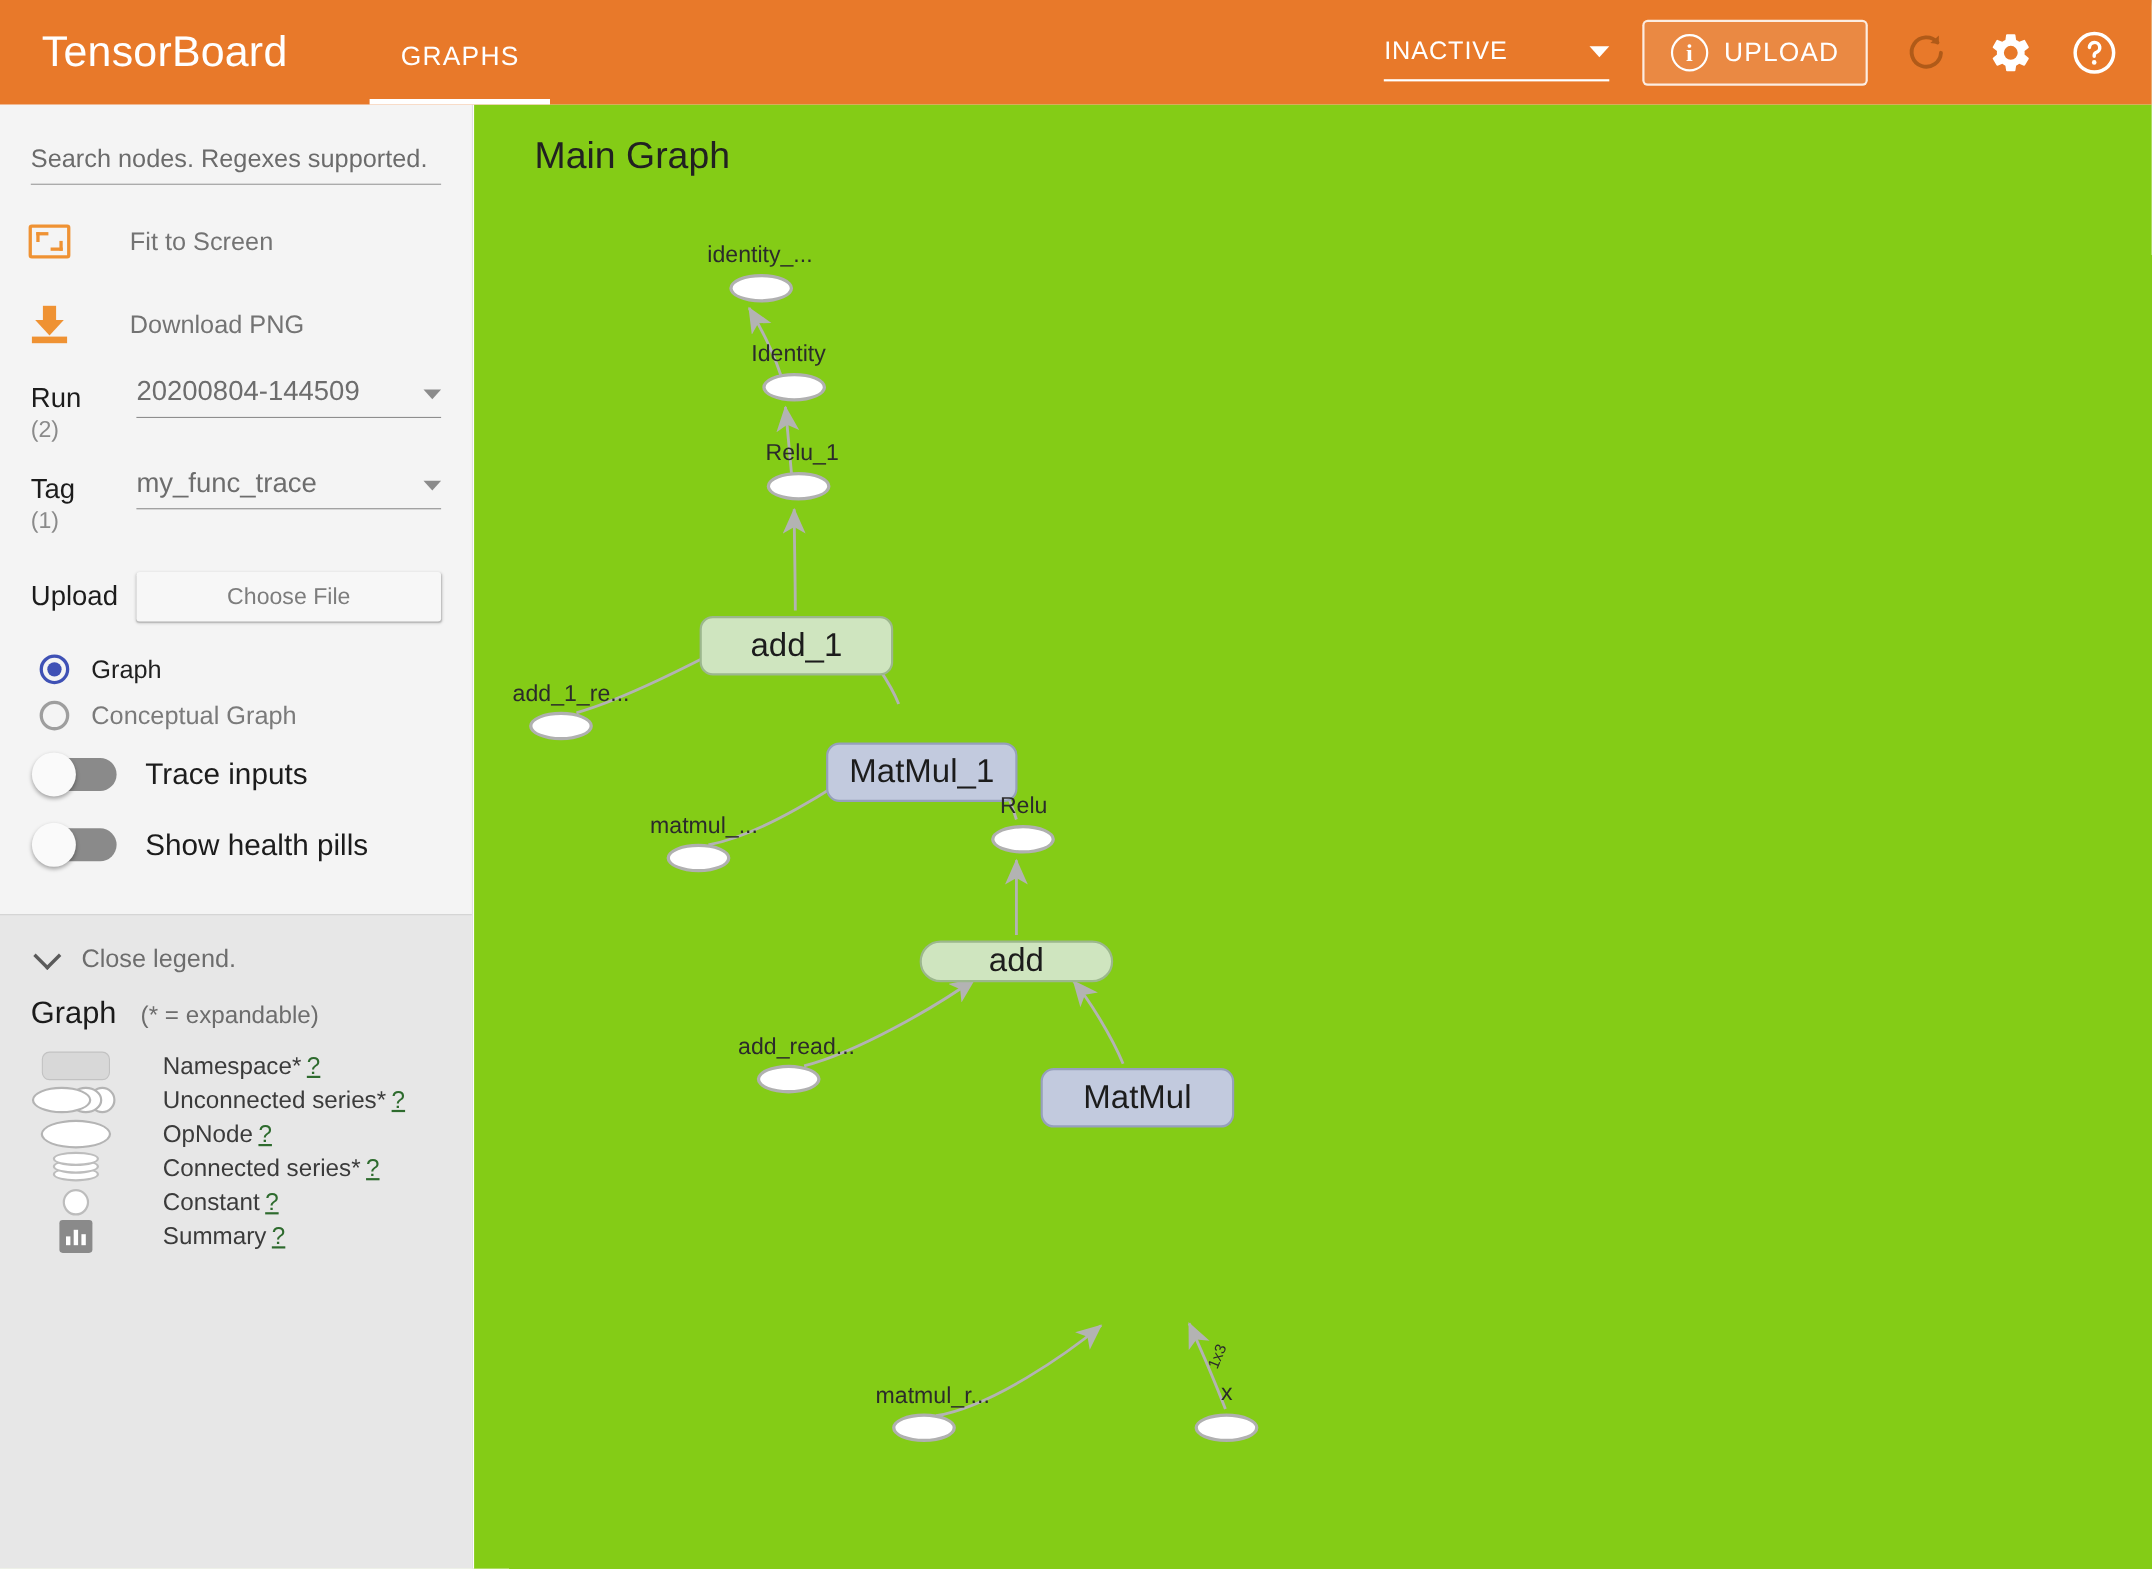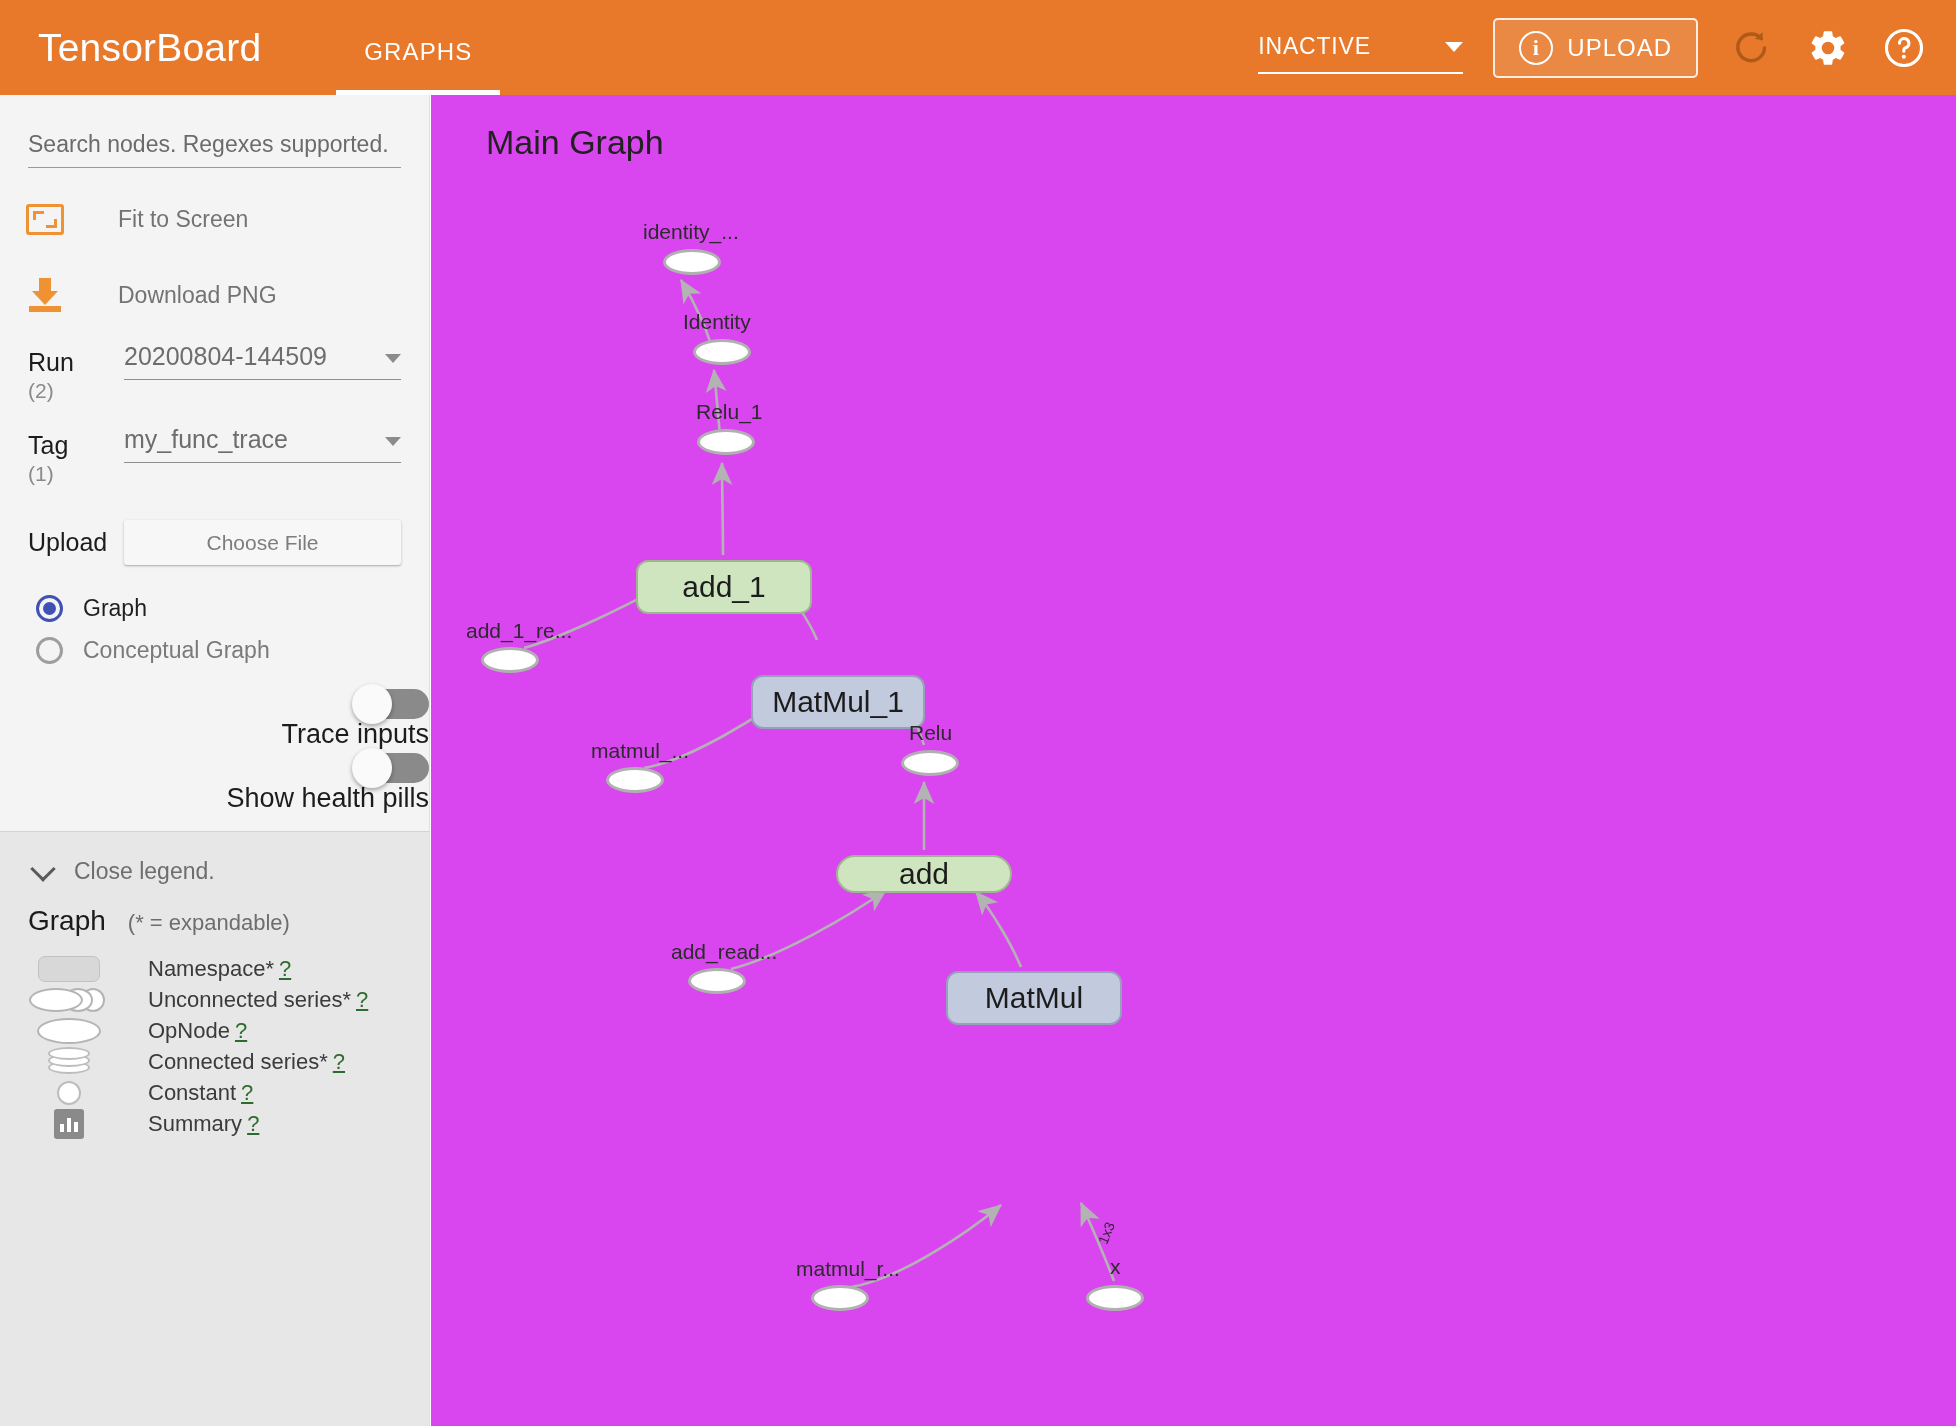--- a/index.html
+++ b/index.html
@@ -159,21 +159,21 @@
   .radio.checked::after {
     content:""; position:absolute; left: 4px; top: 4px;
     width: 13px; height: 13px; border-radius:50%; background:#3f51b5;
   }
   .radio.checked { border-color:#3f51b5; }
   .radio.disabled { border-color:#9e9e9e; }
   .radio.dark { border-color:#1b1b1b; }
   .radio-row .rlbl { font-size: 23px; color: #1f1f1f; margin-left: 20px; }
   .radio-row .rlbl.dis { color: #7a7a7a; }
 
-  .toggle-row { display:flex; align-items:flex-end; margin-left: 32px; height: 64px; flex-direction: column; }
+  .toggle-row { display:flex; align-items:flex-start; margin-left: 32px; height: 64px; }
   .toggle-row.first { margin-top: 18px; }
   .switch {
     width: 74px; height: 30px; border-radius: 15px;
     background: #8a8a8a; position: relative; flex:none;
   }
   .switch .thumb {
     position:absolute; left: -3px; top: -5px;
     width: 40px; height: 40px; border-radius:50%;
     background:#fafafa;
     box-shadow: 0 2px 4px rgba(0,0,0,.35);
@@ -217,21 +217,21 @@
   .sym-stack .d1 { top:0; } .sym-stack .d2 { top:7px; } .sym-stack .d3 { top:14px; }
   .sym-const { width: 24px; height: 24px; border:2px solid #bdbdbd; border-radius:50%; background:#fff;}
   .sym-summary { width: 30px; height: 30px; background:#8a8a8a; border-radius:3px;
     display:flex; align-items:flex-end; justify-content:center; gap:3px; padding-bottom:7px;}
   .sym-summary i { display:block; width:4px; background:#fff; }
 
   
   .canvas {
     position: absolute; top: 95px; left: 431px;
     width: 1525px; height: 1331px;
-    background: #d946ef;
+    background: #84cc16;
     overflow: hidden;
   }
   .canvas-title {
     position: absolute; left: 55px; top: 28px;
     font-size: 34px; color: #212121;
   }
   .graph-svg { position:absolute; left:0; top:0; }
 
   .op-node {
     position: absolute;

